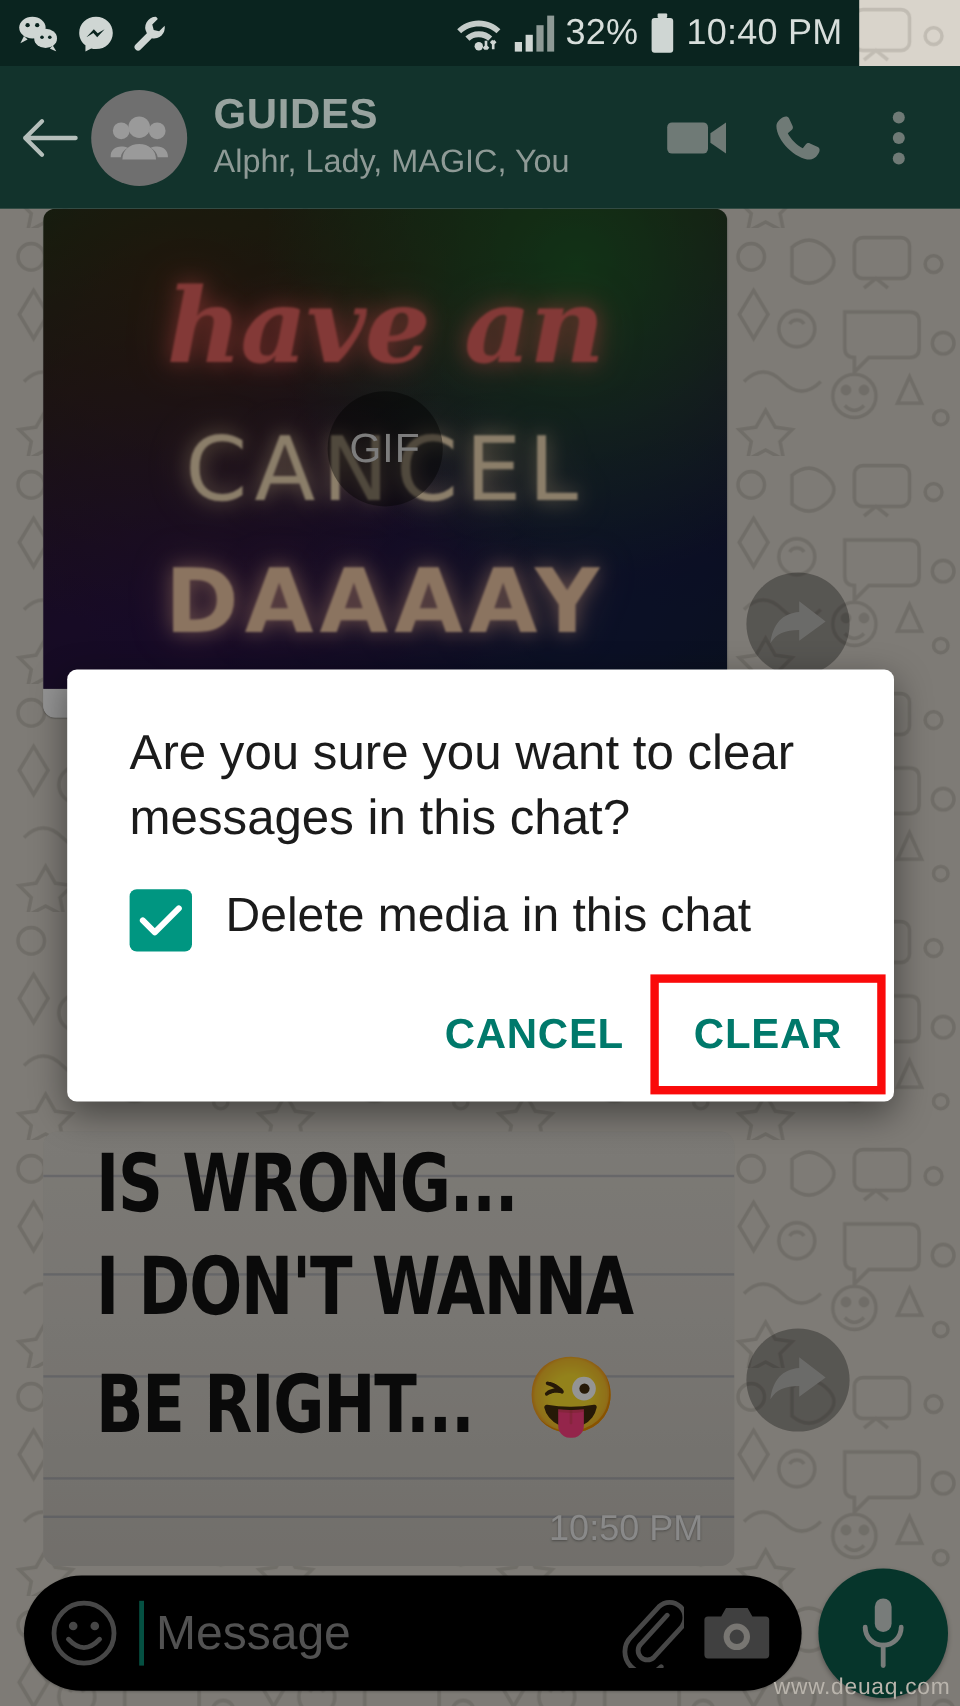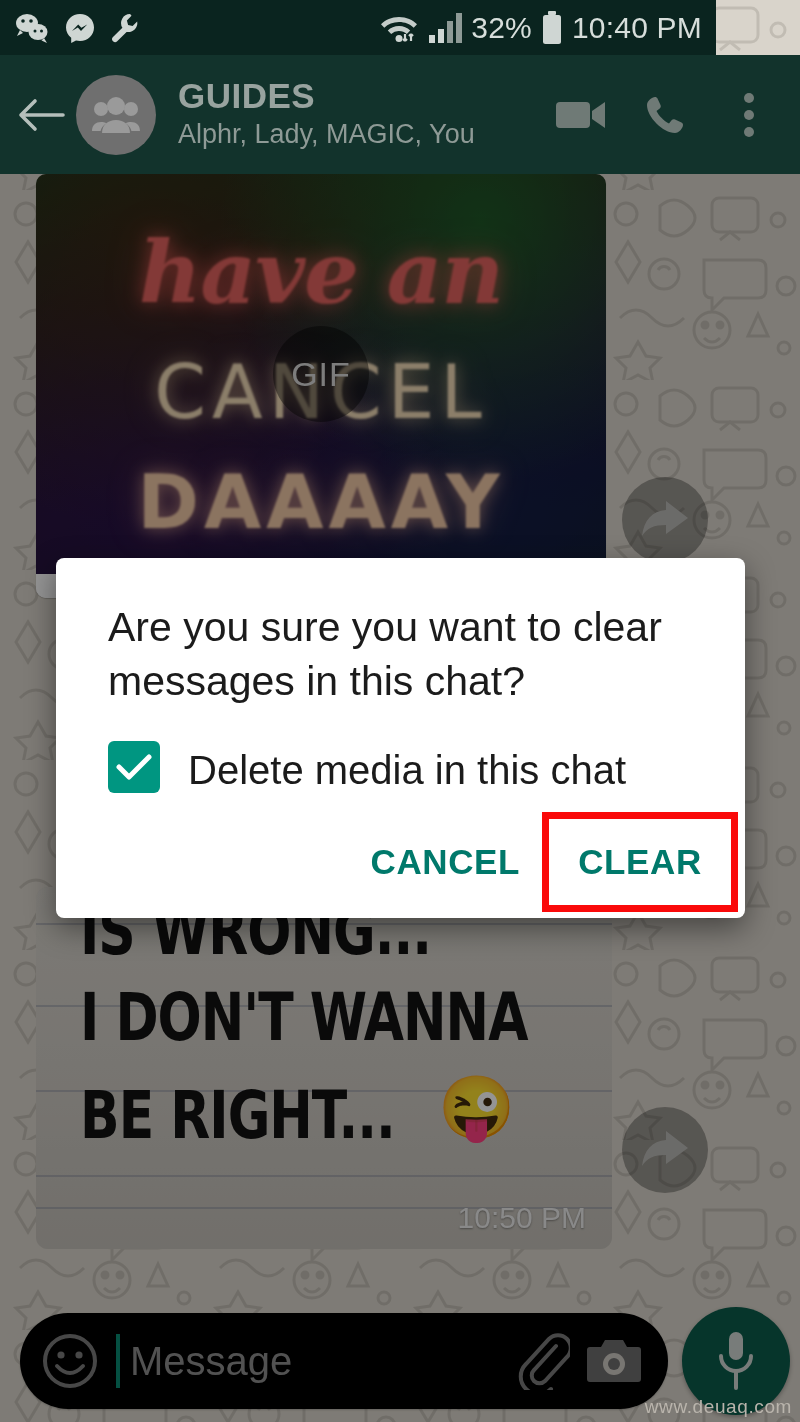--- a/index.html
+++ b/index.html
@@ -93,21 +93,21 @@
   }
   #gif-badge{
     position:absolute; left:50%; top:50%; transform:translate(-50%,-50%);
     width:96px; height:96px; border-radius:50%; background:rgba(0,0,0,.42);
     display:flex; align-items:center; justify-content:center;
     color:#d8d8d8; font-size:34px; letter-spacing:1px; font-weight:400;
   }
   #gif-caption{ height:24px; background:#fff; }
 
   
-  #msg-note{ left:36px; top:713px;text-align:center; }
+  #msg-note{ left:36px; top:769px;text-align:center; }
   #note-bubble{ width:576px; border-radius:12px; overflow:hidden; background:#cfcbc4; }
   #note-media{
     position:relative; width:576px; height:362px;
     background:linear-gradient(180deg,#d6d2cb 0%,#cdc9c2 55%,#c3bfb8 100%);
   }
   .rule{ position:absolute; left:0; width:100%; height:2px; background:rgba(120,130,150,.38); }
   .note-line{
     position:absolute; left:44px; font-family:"DejaVu Sans", sans-serif;
     font-weight:700; color:#121212; letter-spacing:-1px;
     transform:scaleY(1.28); transform-origin:left top;
@@ -154,21 +154,21 @@
   #scrim{ position:absolute; left:0; top:174px; width:800px; bottom:0; background:rgba(0,0,0,.42); z-index:50; }
   #dialog{
     position:absolute; left:56px; top:558px; width:689px; height:360px;
     background:#fff; border-radius:8px; z-index:60;
     box-shadow:0 10px 30px rgba(0,0,0,.45);
   }
   #dialog-title{
     position:absolute; left:52px; top:42px; width:560px;
     font-size:41px; line-height:1.32; color:#1b1b1b; font-weight:400;
   }
-  #checkrow{ position:absolute; left:52px; top:183px; display:flex; align-items:flex-end; }
+  #checkrow{ position:absolute; left:52px; top:183px; display:flex; align-items:flex-start; }
   #checkbox{
     width:52px; height:52px; border-radius:6px; background:#009681;
     display:flex; align-items:center; justify-content:center; flex:0 0 auto;
   }
   #check-label{ margin-left:28px; font-size:40px; color:#1b1b1b; white-space:nowrap; }
   #dlg-actions{
     position:absolute; right:0; bottom:0; height:112px; display:flex; align-items:center;
   }
   .dlgbtn{
     background:none; border:none; color:#00796b;

